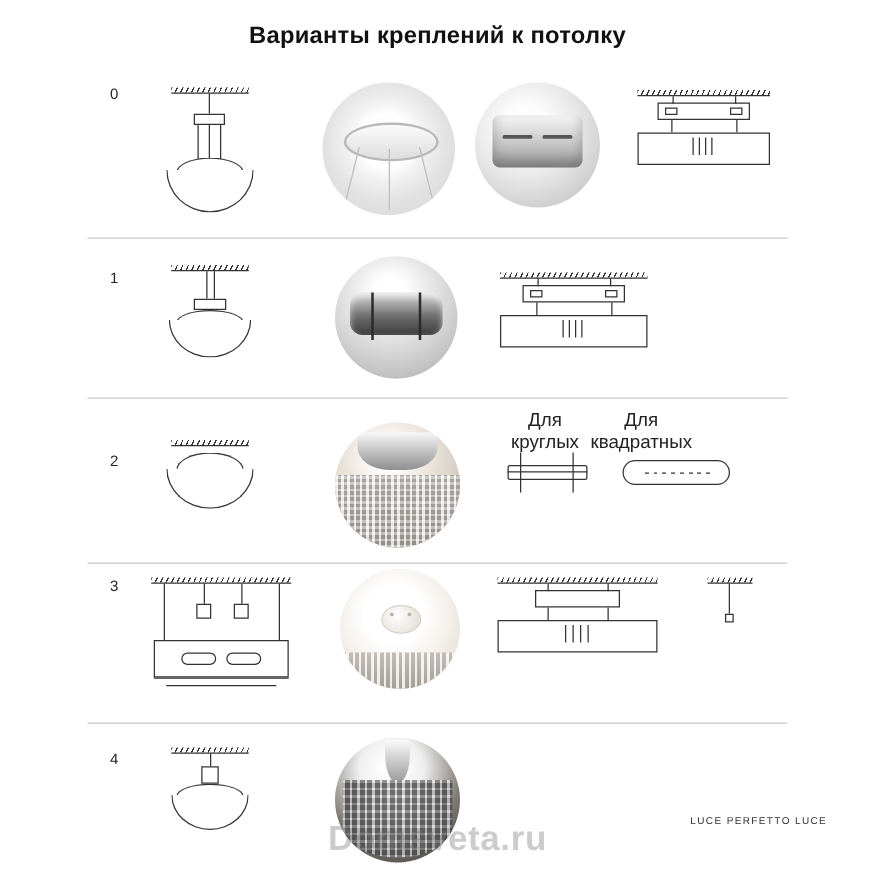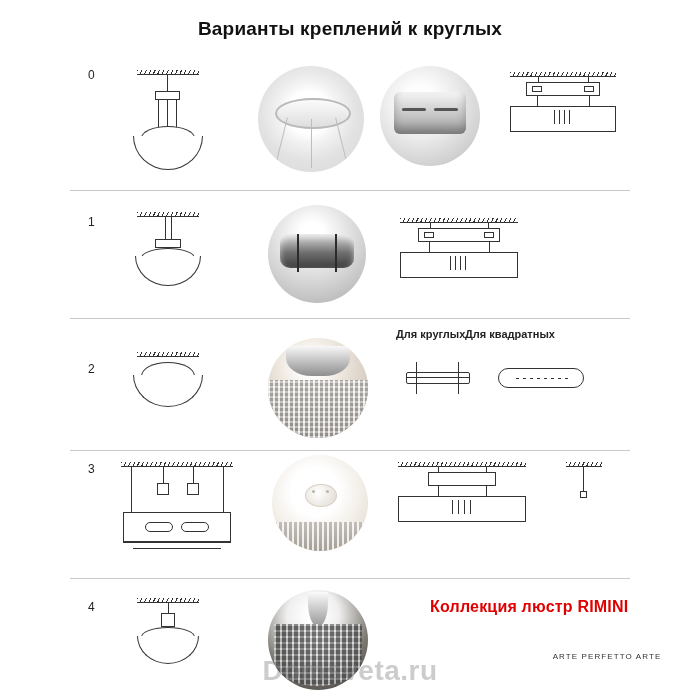--- a/index.html
+++ b/index.html
@@ -153,21 +153,21 @@
   .ph6 .cr{
     position:absolute;left:6%;top:34%;width:88%;height:62%;
     background:
       repeating-linear-gradient(90deg, rgba(255,255,255,.55) 0 2px, rgba(90,90,90,.5) 2px 6px),
       repeating-linear-gradient(0deg, rgba(255,255,255,.4) 0 2px, rgba(60,60,60,.5) 2px 6px),
       radial-gradient(circle at 50% 20%, #cfcfcf, #2e2c2a);
     border-radius:0 0 50% 50%/0 0 40% 40%;
   }
 
   .smalllabel{
-    position:absolute;font-size:11px;color:#222;font-weight:bold;
+    position:absolute;font-size:15px;color:#222;text-align:center;
   }
 
   .collection{
     position:absolute;
     font-size:16px;font-weight:bold;color:#e00000;
     letter-spacing:.2px;
   }
 
   
   .logo{position:absolute;}
@@ -194,21 +194,21 @@
     font-size:28px;color:rgba(120,120,120,.38);
     font-weight:bold;letter-spacing:.5px;
     pointer-events:none;
   }
 </style>
 </head>
 <body>
 
 <div class="page">
 
-  <div class="title">Варианты креплений к круглых</div>
+  <div class="title">Варианты креплений к потолку</div>
 
   <div class="row first" style="top:54px;"></div>
   <div class="rownum" style="left:88px;top:68px;">0</div>
 
   <div class="cell" style="left:125px;top:66px;width:120px;height:110px;">
     <div class="ceiling" style="left:12px;top:4px;width:62px;"></div>
     <div class="vline" style="left:42px;top:9px;height:16px;"></div>
     <div class="rect" style="left:30px;top:25px;width:25px;height:9px;"></div>
     <div class="vline" style="left:33px;top:34px;height:30px;"></div>
     <div class="vline" style="left:42px;top:34px;height:30px;"></div>
@@ -363,21 +363,20 @@
     <div class="rect" style="left:36px;top:19px;width:14px;height:14px;"></div>
     <div class="dome-top" style="left:16px;top:33px;width:54px;height:10px;"></div>
     <div class="bowl" style="left:12px;top:42px;width:62px;height:28px;"></div>
   </div>
 
   <div class="photo ph6" style="left:268px;top:590px;width:100px;height:100px;">
     <div class="stem"></div>
     <div class="cr"></div>
   </div>
 
-  <div class="collection" style="left:430px;top:598px;">Коллекция люстр RIMINI</div>
 
   <div class="logo" style="left:532px;top:650px;width:150px;text-align:center;">
-    <div class="tagline">ARTE PERFETTO ARTE</div>
+    <div class="tagline">LUCE PERFETTO LUCE</div>
   </div>
 
   <div class="watermark">Domsveta.ru</div>
 
 </div>
 
 </body></html>

